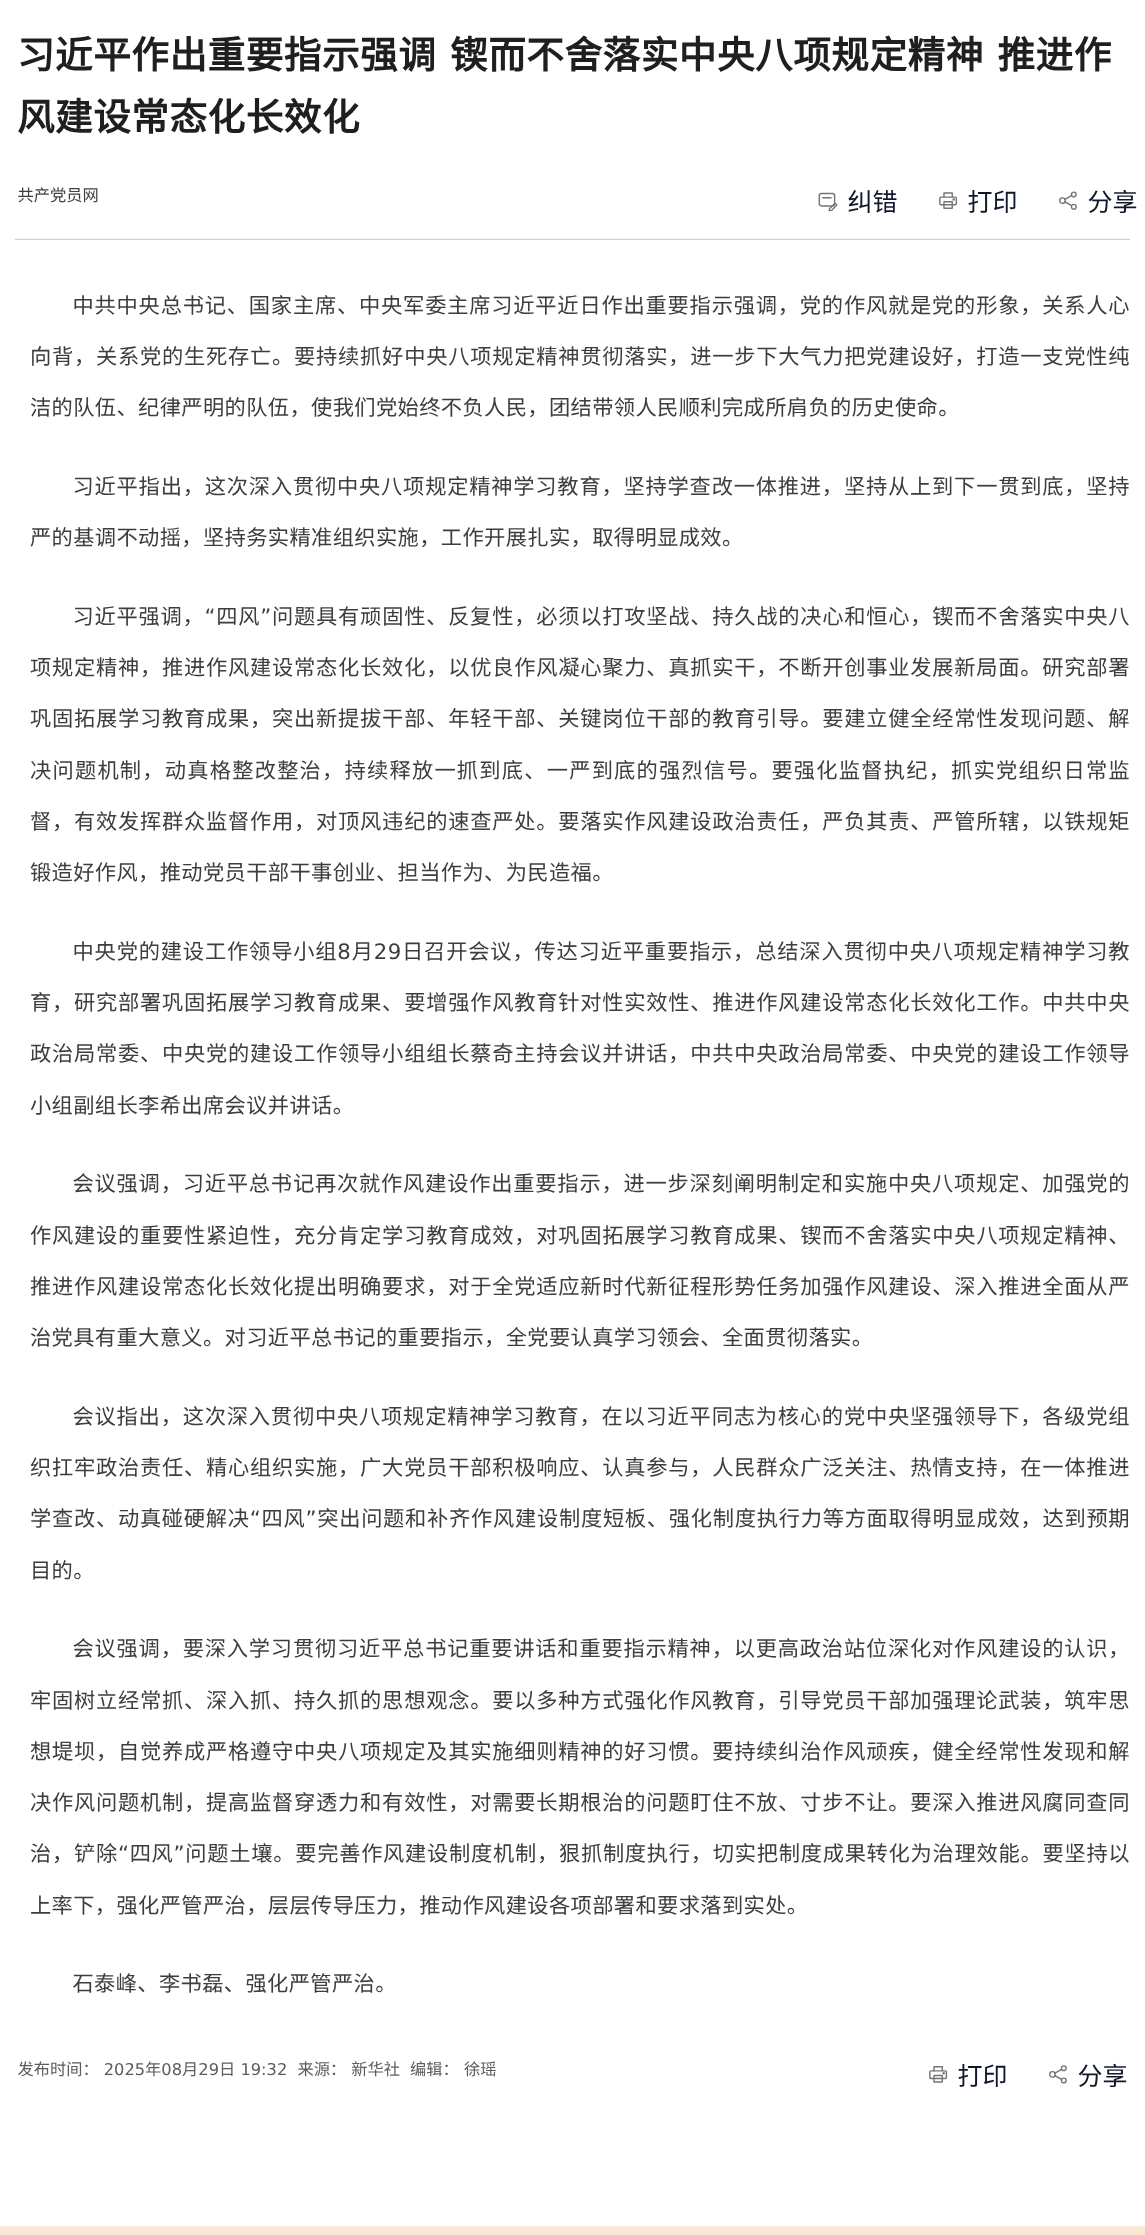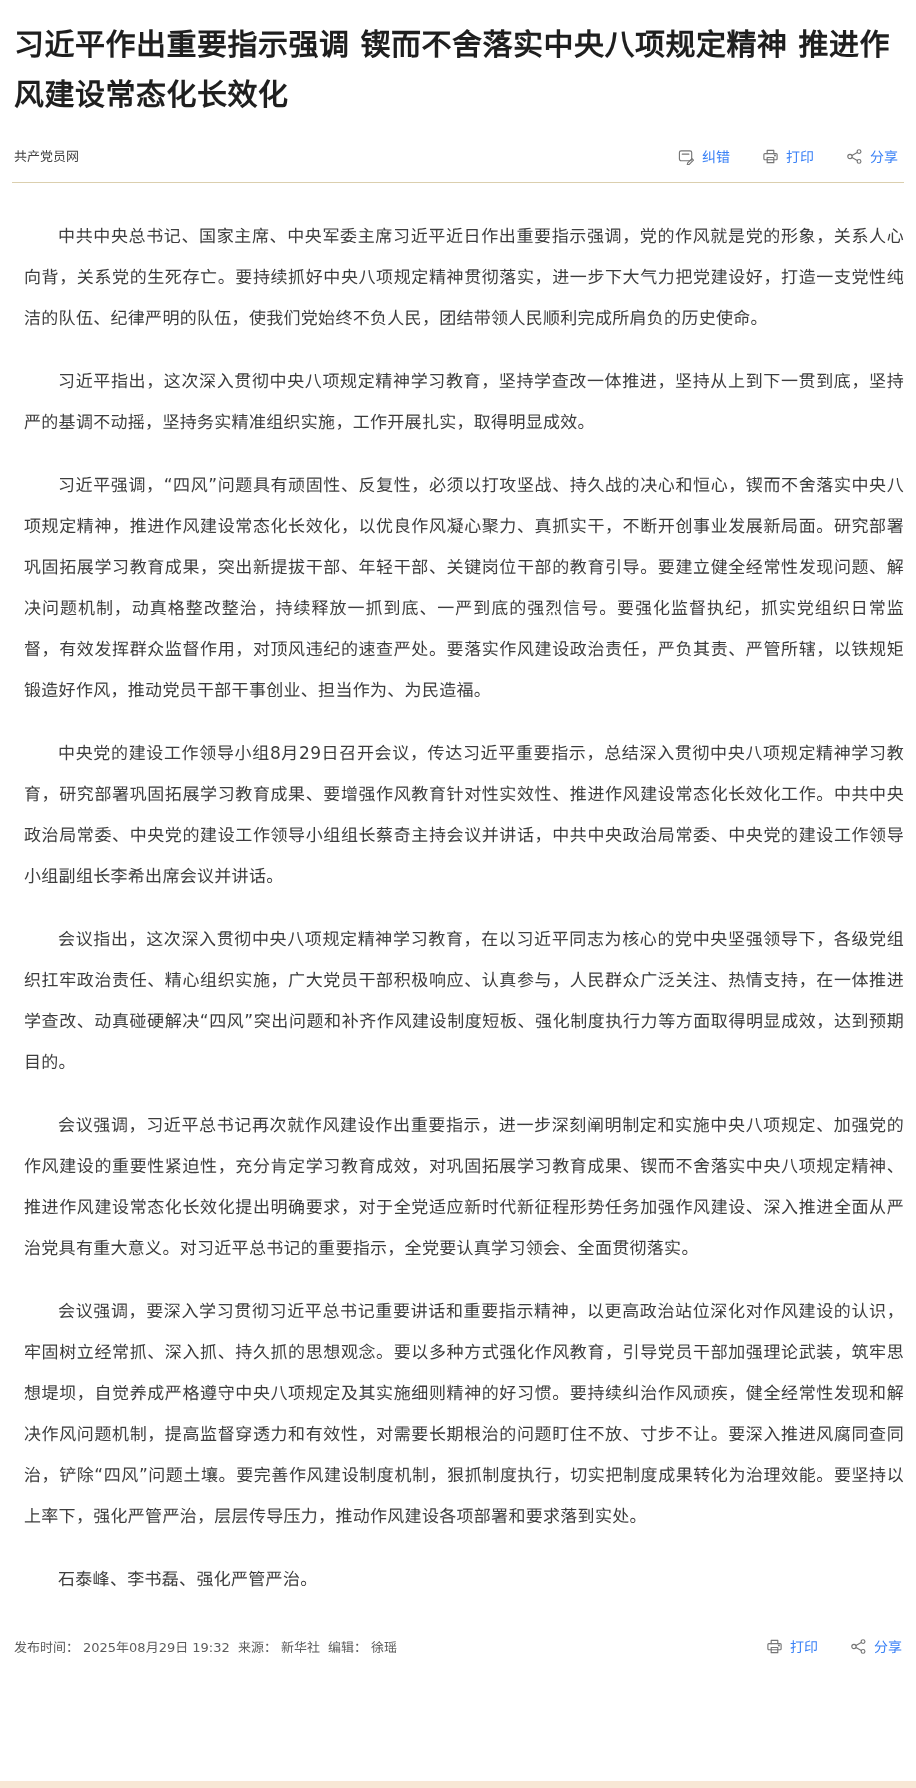--- a/index.html
+++ b/index.html
@@ -9,21 +9,21 @@
   .page {
     width: 916px;
     height: 1788px;
     margin: 0 auto;
     background: #ffffff;
     position: relative;
     overflow: hidden;
   }
 
   
-  .header { padding: 20px 18px 0 14px; }
+  .header { padding: 20px 6px 0 14px; }
   .page-title {
     margin: 0;
     font-size: 30px;
     line-height: 50px;
     font-weight: 700;
     color: #1f1f1f;
     letter-spacing: 0.5px;
   }
   .meta-row {
     display: flex;
@@ -35,22 +35,22 @@
   .source { font-size: 13px; color: #3f3f3f; }
   .actions { display: flex; align-items: center; gap: 32px; }
   .action-btn {
     display: flex;
     align-items: center;
     gap: 7px;
     background: none;
     border: none;
     padding: 0;
     font-family: Liberation Sans, sans-serif;
-    font-size: 14px;
-    color: #3b82f6;
+    font-size: 20px;
+    color: #0f172a;
     cursor: pointer;
   }
   .action-btn svg { display: block; }
   .icon-stroke { stroke: #757575; stroke-width: 1.2; fill: none; stroke-linecap: round; stroke-linejoin: round; }
 
   .header-divider {
     border: none;
     border-top: 1px solid var(--divider, #dbcfae);
     margin: 0 12px;
   }
@@ -64,21 +64,21 @@
     color: #3d3d3d;
     text-indent: 2em;
     text-align: justify;
     letter-spacing: 0.3px;
   }
 
   
   .footer-row {
     display: flex;
     justify-content: space-between;
-    align-items: flex-end;
+    align-items: flex-start;
     padding: 14px 14px 0 14px;
   }
   .footer-meta { font-size: 13px; color: #5c5c5c; }
   .footer-meta span { margin-right: 4px; }
   .footer-actions { display: flex; align-items: center; gap: 32px; }
 
   .bottom-bar {
     position: absolute;
     left: 0; right: 0; bottom: 0;
     height: 7px;
@@ -136,22 +136,22 @@
     </div>
   </div>
 
   <hr class="header-divider">
 
   <div class="article-body">
     <p class="para">中共中央总书记、国家主席、中央军委主席习近平近日作出重要指示强调，党的作风就是党的形象，关系人心向背，关系党的生死存亡。要持续抓好中央八项规定精神贯彻落实，进一步下大气力把党建设好，打造一支党性纯洁的队伍、纪律严明的队伍，使我们党始终不负人民，团结带领人民顺利完成所肩负的历史使命。</p>
     <p class="para">习近平指出，这次深入贯彻中央八项规定精神学习教育，坚持学查改一体推进，坚持从上到下一贯到底，坚持严的基调不动摇，坚持务实精准组织实施，工作开展扎实，取得明显成效。</p>
     <p class="para">习近平强调，“四风”问题具有顽固性、反复性，必须以打攻坚战、持久战的决心和恒心，锲而不舍落实中央八项规定精神，推进作风建设常态化长效化，以优良作风凝心聚力、真抓实干，不断开创事业发展新局面。研究部署巩固拓展学习教育成果，突出新提拔干部、年轻干部、关键岗位干部的教育引导。要建立健全经常性发现问题、解决问题机制，动真格整改整治，持续释放一抓到底、一严到底的强烈信号。要强化监督执纪，抓实党组织日常监督，有效发挥群众监督作用，对顶风违纪的速查严处。要落实作风建设政治责任，严负其责、严管所辖，以铁规矩锻造好作风，推动党员干部干事创业、担当作为、为民造福。</p>
     <p class="para">中央党的建设工作领导小组8月29日召开会议，传达习近平重要指示，总结深入贯彻中央八项规定精神学习教育，研究部署巩固拓展学习教育成果、要增强作风教育针对性实效性、推进作风建设常态化长效化工作。中共中央政治局常委、中央党的建设工作领导小组组长蔡奇主持会议并讲话，中共中央政治局常委、中央党的建设工作领导小组副组长李希出席会议并讲话。</p>
+    <p class="para">会议强调，习近平总书记再次就作风建设作出重要指示，进一步深刻阐明制定和实施中央八项规定、加强党的作风建设的重要性紧迫性，充分肯定学习教育成效，对巩固拓展学习教育成果、锲而不舍落实中央八项规定精神、推进作风建设常态化长效化提出明确要求，对于全党适应新时代新征程形势任务加强作风建设、深入推进全面从严治党具有重大意义。对习近平总书记的重要指示，全党要认真学习领会、全面贯彻落实。</p>
     <p class="para">会议指出，这次深入贯彻中央八项规定精神学习教育，在以习近平同志为核心的党中央坚强领导下，各级党组织扛牢政治责任、精心组织实施，广大党员干部积极响应、认真参与，人民群众广泛关注、热情支持，在一体推进学查改、动真碰硬解决“四风”突出问题和补齐作风建设制度短板、强化制度执行力等方面取得明显成效，达到预期目的。</p>
-    <p class="para">会议强调，习近平总书记再次就作风建设作出重要指示，进一步深刻阐明制定和实施中央八项规定、加强党的作风建设的重要性紧迫性，充分肯定学习教育成效，对巩固拓展学习教育成果、锲而不舍落实中央八项规定精神、推进作风建设常态化长效化提出明确要求，对于全党适应新时代新征程形势任务加强作风建设、深入推进全面从严治党具有重大意义。对习近平总书记的重要指示，全党要认真学习领会、全面贯彻落实。</p>
     <p class="para">会议强调，要深入学习贯彻习近平总书记重要讲话和重要指示精神，以更高政治站位深化对作风建设的认识，牢固树立经常抓、深入抓、持久抓的思想观念。要以多种方式强化作风教育，引导党员干部加强理论武装，筑牢思想堤坝，自觉养成严格遵守中央八项规定及其实施细则精神的好习惯。要持续纠治作风顽疾，健全经常性发现和解决作风问题机制，提高监督穿透力和有效性，对需要长期根治的问题盯住不放、寸步不让。要深入推进风腐同查同治，铲除“四风”问题土壤。要完善作风建设制度机制，狠抓制度执行，切实把制度成果转化为治理效能。要坚持以上率下，强化严管严治，层层传导压力，推动作风建设各项部署和要求落到实处。</p>
     <p class="para">石泰峰、李书磊、强化严管严治。</p>
   </div>
 
   <div class="footer-row">
     <div class="footer-meta">
       <span>发布时间：</span><span>2025年08月29日 19:32</span>
       <span>来源：</span><span>新华社</span>
       <span>编辑：</span><span>徐瑶</span>
     </div>

